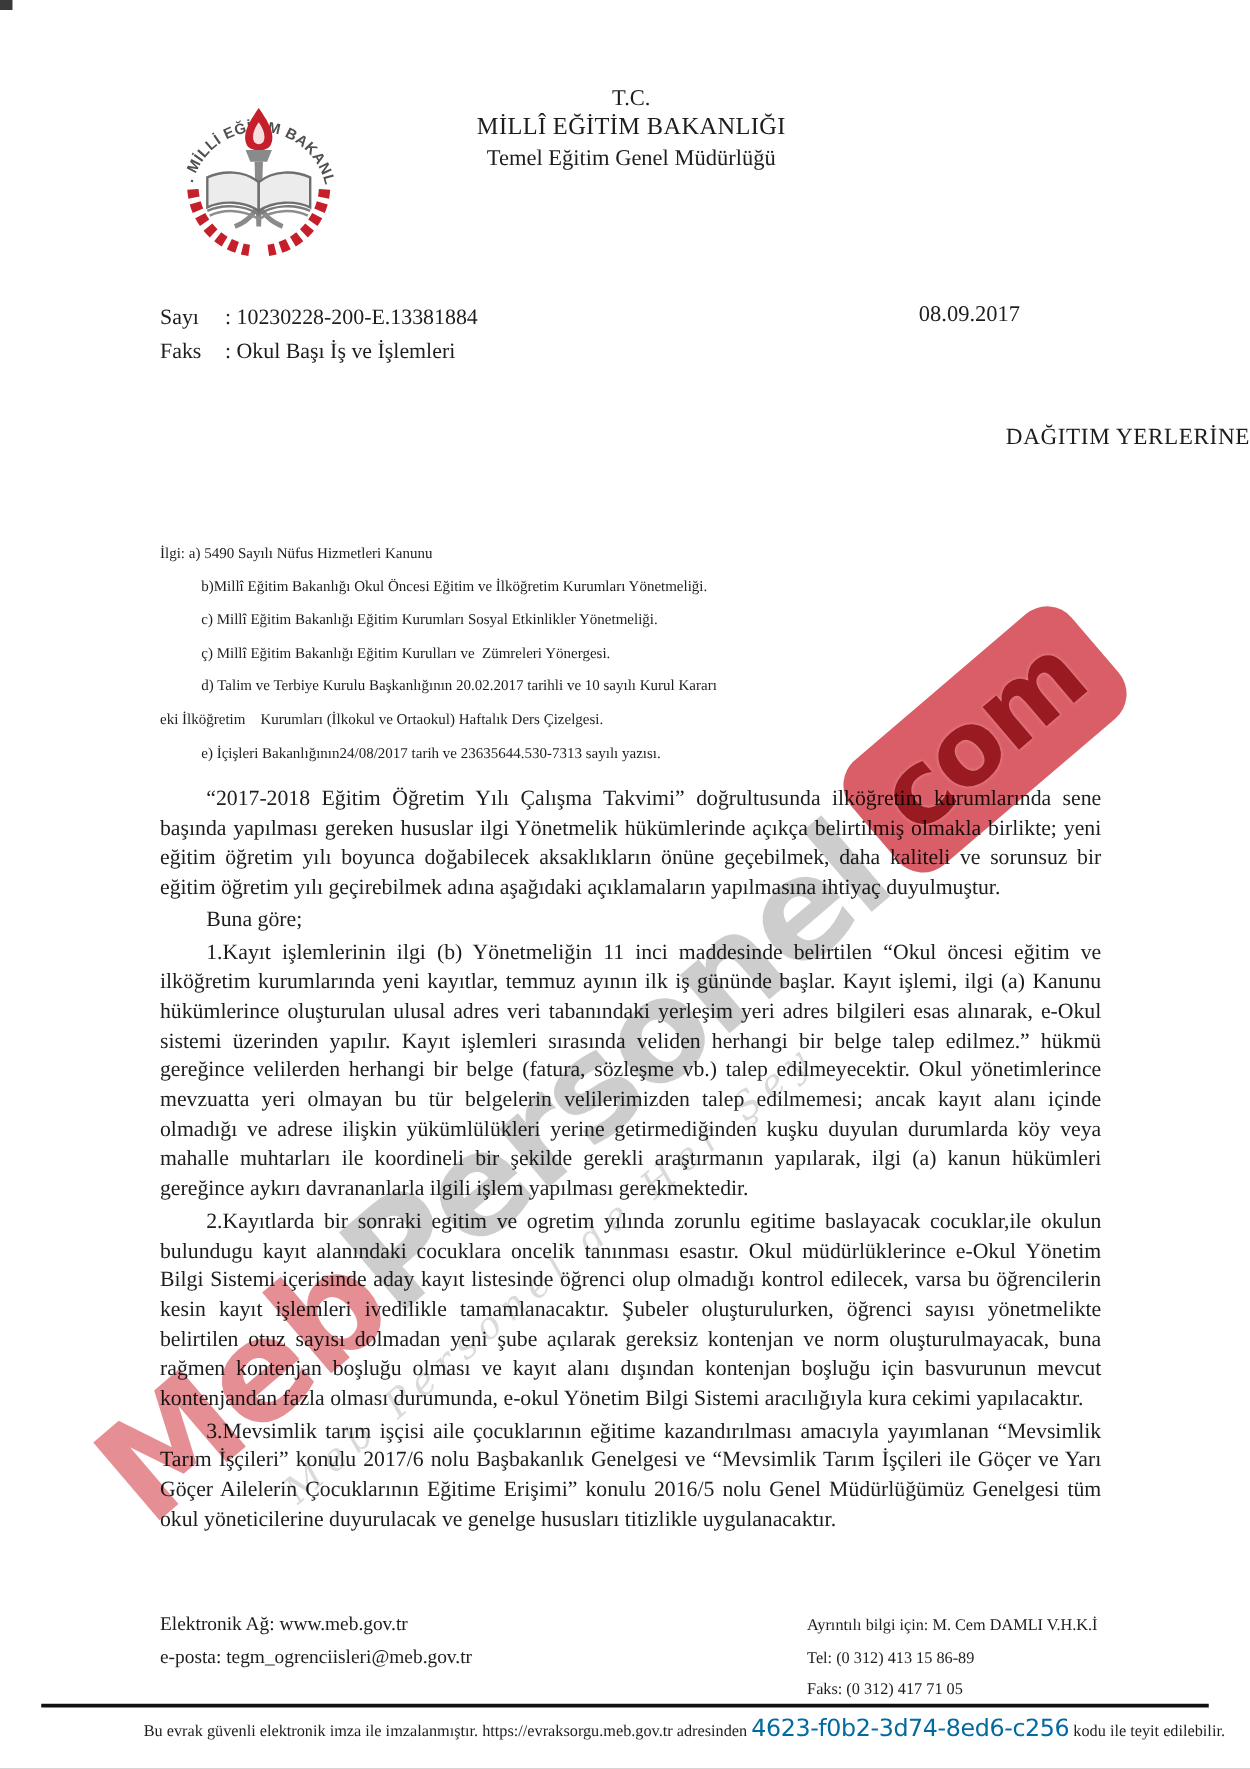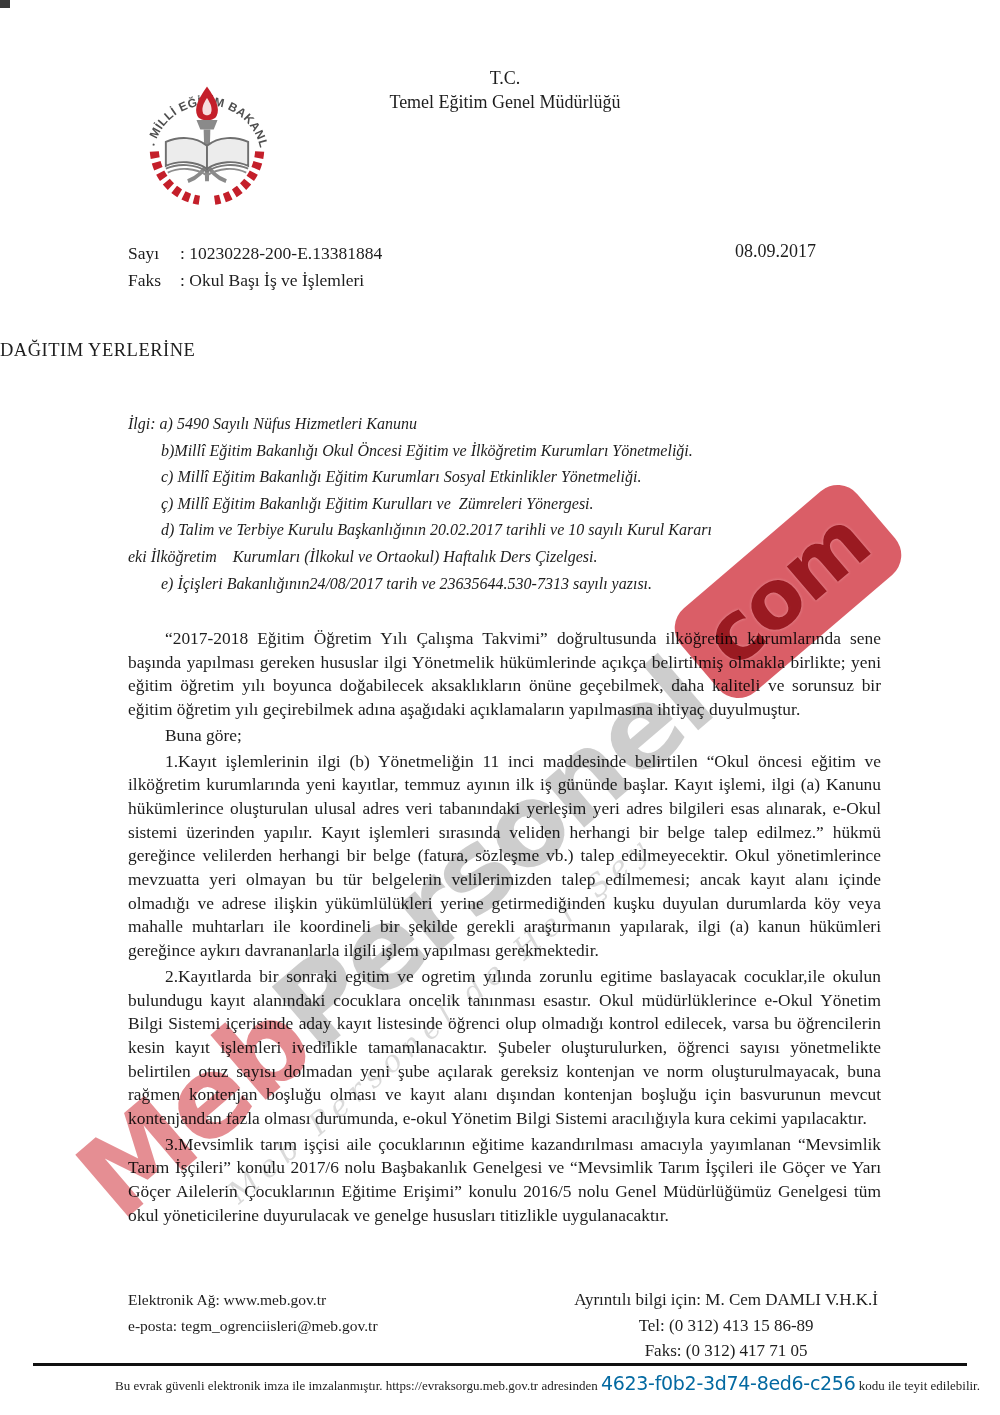--- a/index.html
+++ b/index.html
@@ -15,35 +15,35 @@
   .head-center{position:absolute;left:250px;top:66px;width:510px;text-align:center;line-height:24px;}
   .head-tc{font-size:18px;}
   .head-ministry{font-size:19.5px;letter-spacing:.3px;}
   .head-directorate{font-size:18px;}
 
   
   .meta{position:absolute;left:128px;top:240px;font-size:17.5px;line-height:27px;}
   .meta-label{display:inline-block;width:52px;}
   .doc-date{position:absolute;left:735px;top:241px;font-size:18px;}
 
-  .addressee{position:absolute;left:0;top:340px;width:1000px;text-align:left;font-size:18.5px;letter-spacing:.5px;}
+  .addressee{position:absolute;left:0;top:340px;width:1000px;text-align:right;font-size:18.5px;letter-spacing:.5px;}
 
   
-  .ilgi{position:absolute;left:128px;top:411px;width:760px;font-size:16px;line-height:26.6px;font-style:italic;}
+  .ilgi{position:absolute;left:128px;top:429px;width:760px;font-size:12px;line-height:26.6px;}
   .pre{white-space:pre-wrap;}
   .ilgi-indent{padding-left:33px;}
 
   
   .body-text{position:absolute;left:128px;top:627px;width:753px;font-size:17.4px;line-height:23.7px;text-align:justify;}
   .body-text p{margin:0 0 2px 0;text-indent:37px;}
   .body-text p.no-justify{text-align:left;font-family:Liberation Serif, serif;}
 
   
   .footer-left{position:absolute;left:128px;top:1287px;font-size:15.5px;line-height:25.5px;}
-  .footer-right{position:absolute;right:122px;top:1287px;font-size:17px;line-height:25.5px;text-align:center;}
+  .footer-right{position:absolute;right:122px;top:1287px;font-size:13px;line-height:25.5px;text-align:left;}
   .divider{position:absolute;left:33px;top:1363px;width:934px;height:3px;background:#101010;}
   .verification{position:absolute;left:115px;top:1372px;width:830px;font-size:13px;white-space:nowrap;}
   .verification .code{font-family:"DejaVu Sans","Liberation Sans",sans-serif;font-size:19px;letter-spacing:-.3px;color:#0369a1;}
 
   
   .watermark{position:absolute;inset:0;pointer-events:none;z-index:6;mix-blend-mode:multiply;}
   .wm-main{
     position:absolute;left:138px;top:1112px;height:132px;line-height:132px;
     transform:rotate(-40.5deg);transform-origin:0 100%;
     font-family:"DejaVu Sans","Liberation Sans",sans-serif;font-weight:bold;
@@ -97,20 +97,21 @@
       <path d="M29,104 C41,98 58,99 70,107 C82,99 99,98 111,104" stroke="#8d8d8d" stroke-width="2" fill="none"></path>
     </g>
     <g>
       <path d="M15,82 A55,55 0 0 0 62,133" stroke="#c41f2a" stroke-width="9.5" fill="none" stroke-dasharray="7 4.5"></path>
       <path d="M125,82 A55,55 0 0 1 78,133" stroke="#c41f2a" stroke-width="9.5" fill="none" stroke-dasharray="7 4.5"></path>
     </g>
   </svg>
 
   <div class="head-center">
     <div class="head-tc">T.C.</div>
+    <div class="head-ministry">MİLLÎ EĞİTİM BAKANLIĞI</div>
     <div class="head-directorate">Temel Eğitim Genel Müdürlüğü</div>
   </div>
 
   <div class="meta">
     <div><span class="meta-label">Sayı</span><span class="pre">: 10230228-200-E.13381884</span></div>
     <div><span class="meta-label">Faks</span><span class="pre">: Okul Başı İş ve İşlemleri</span></div>
   </div>
   <div class="doc-date">08.09.2017</div>
 
   <div class="addressee">DAĞITIM YERLERİNE</div>

